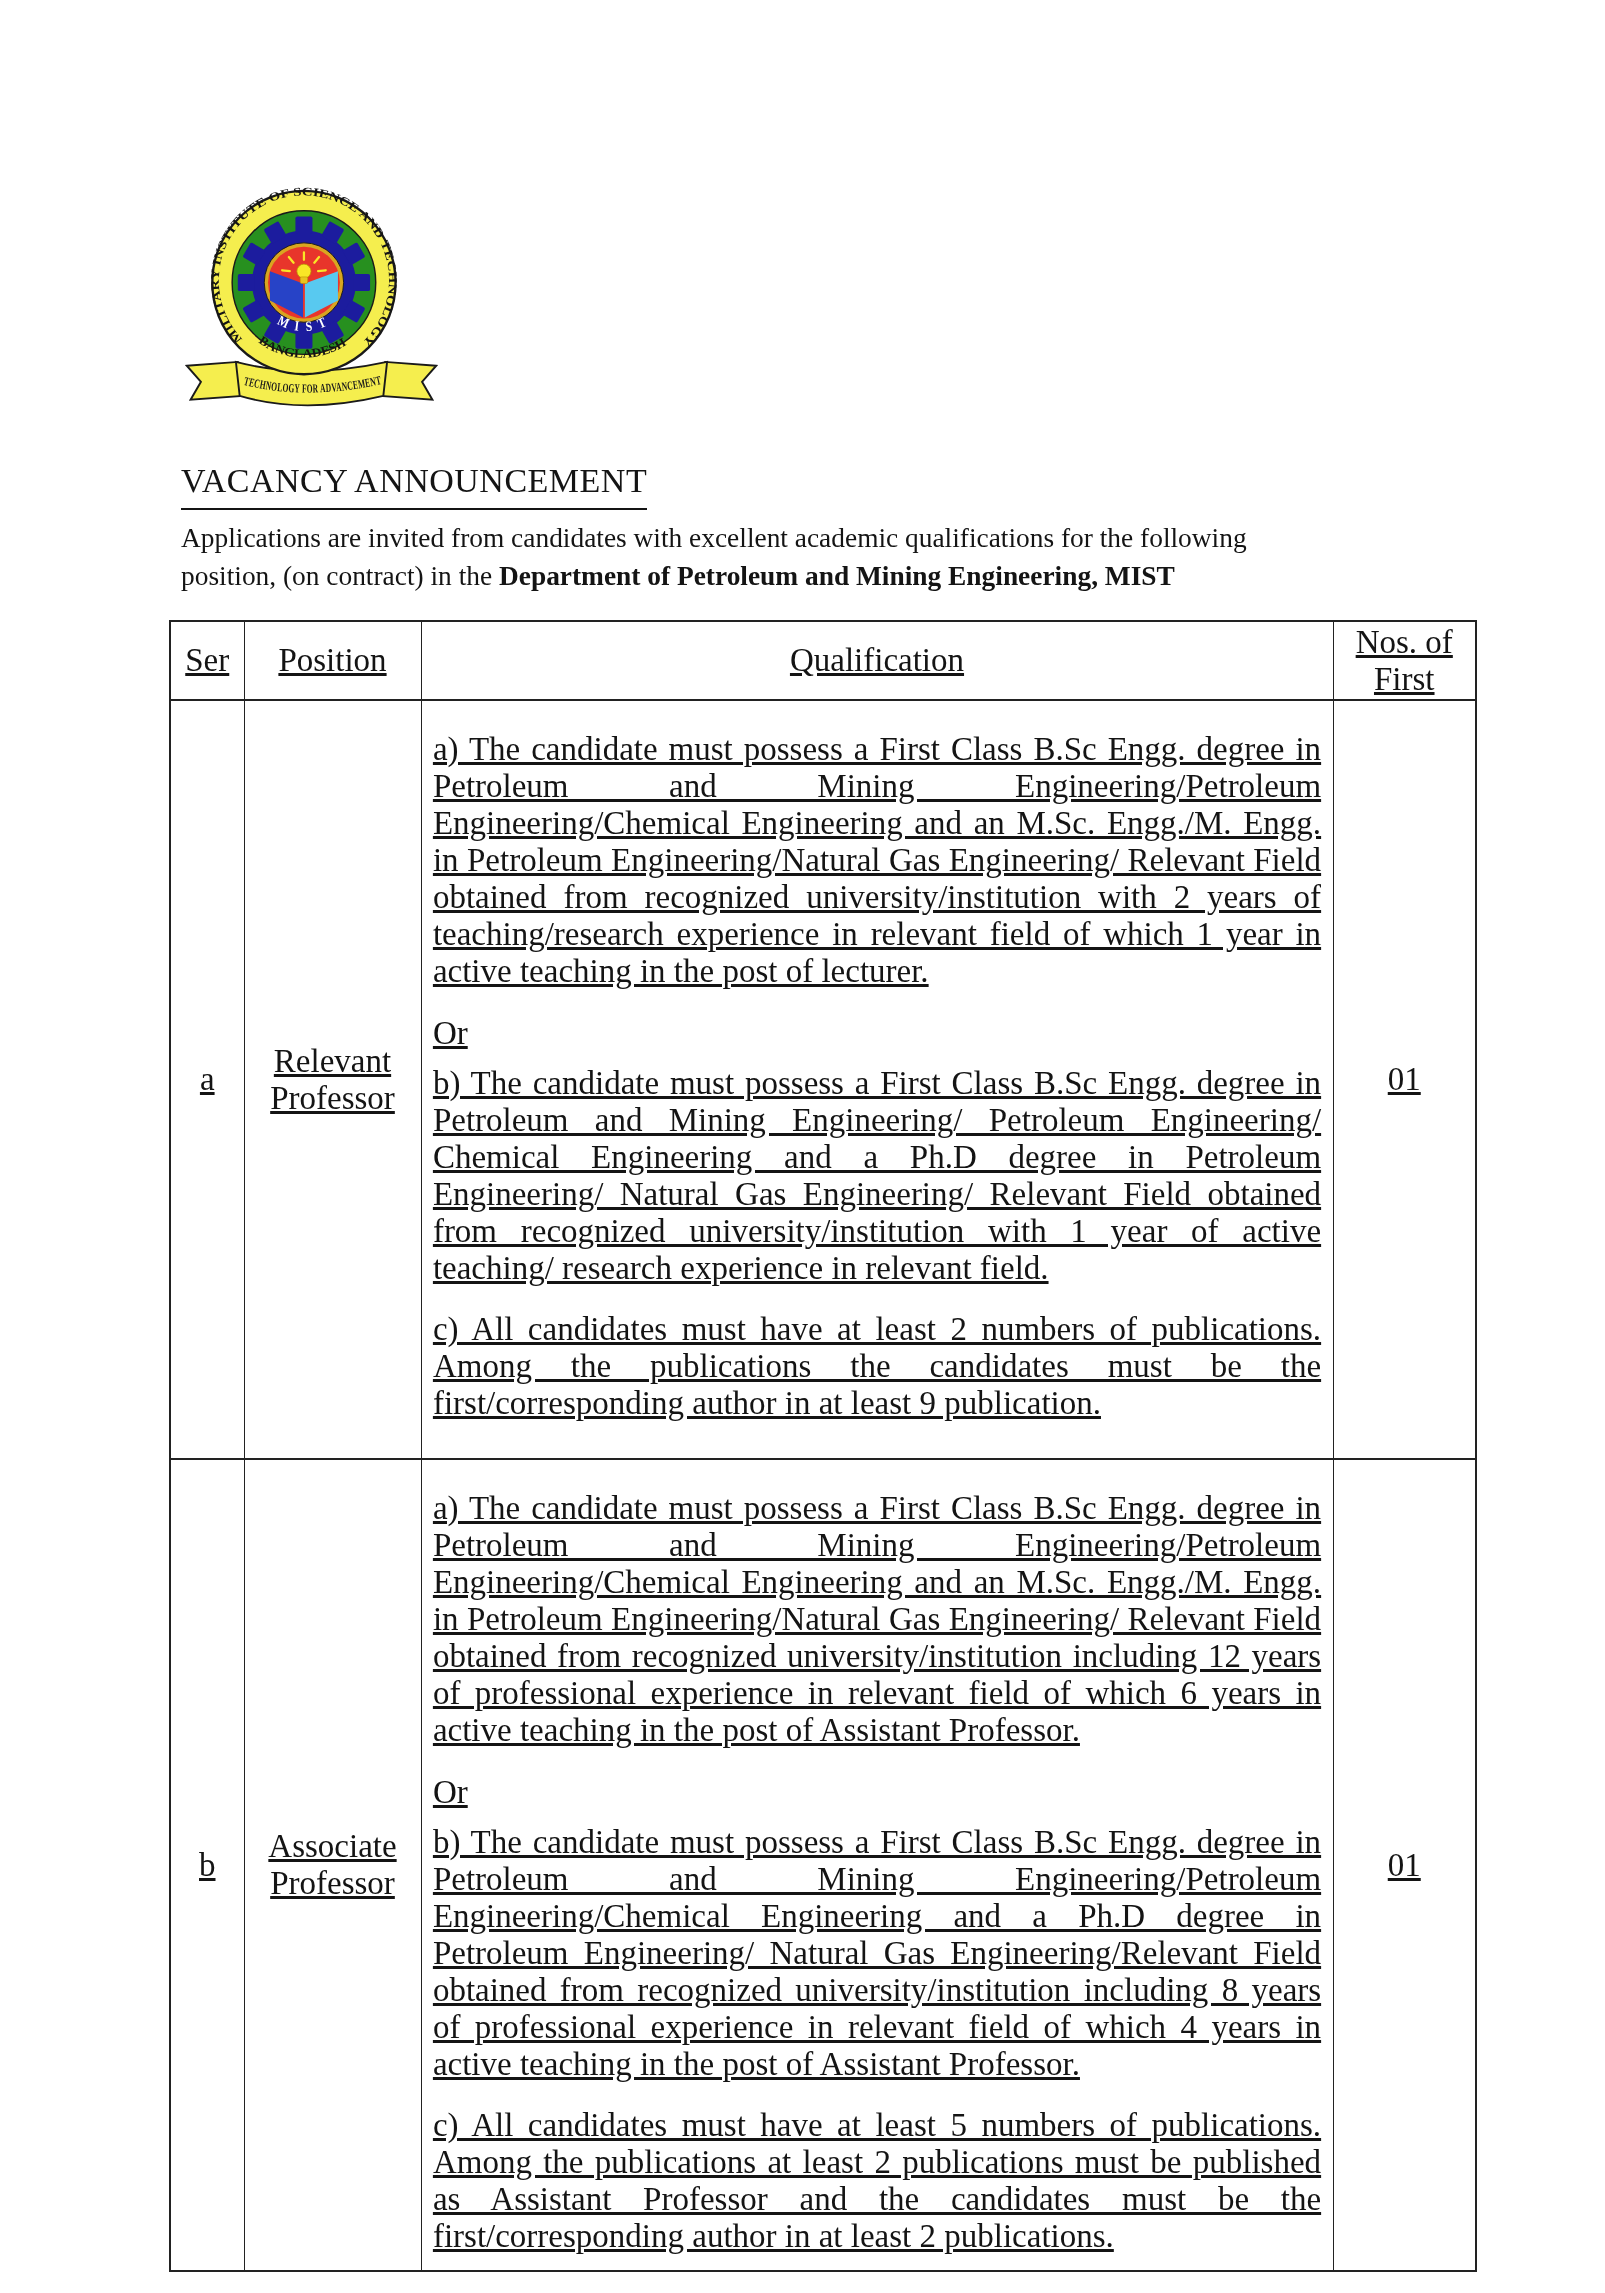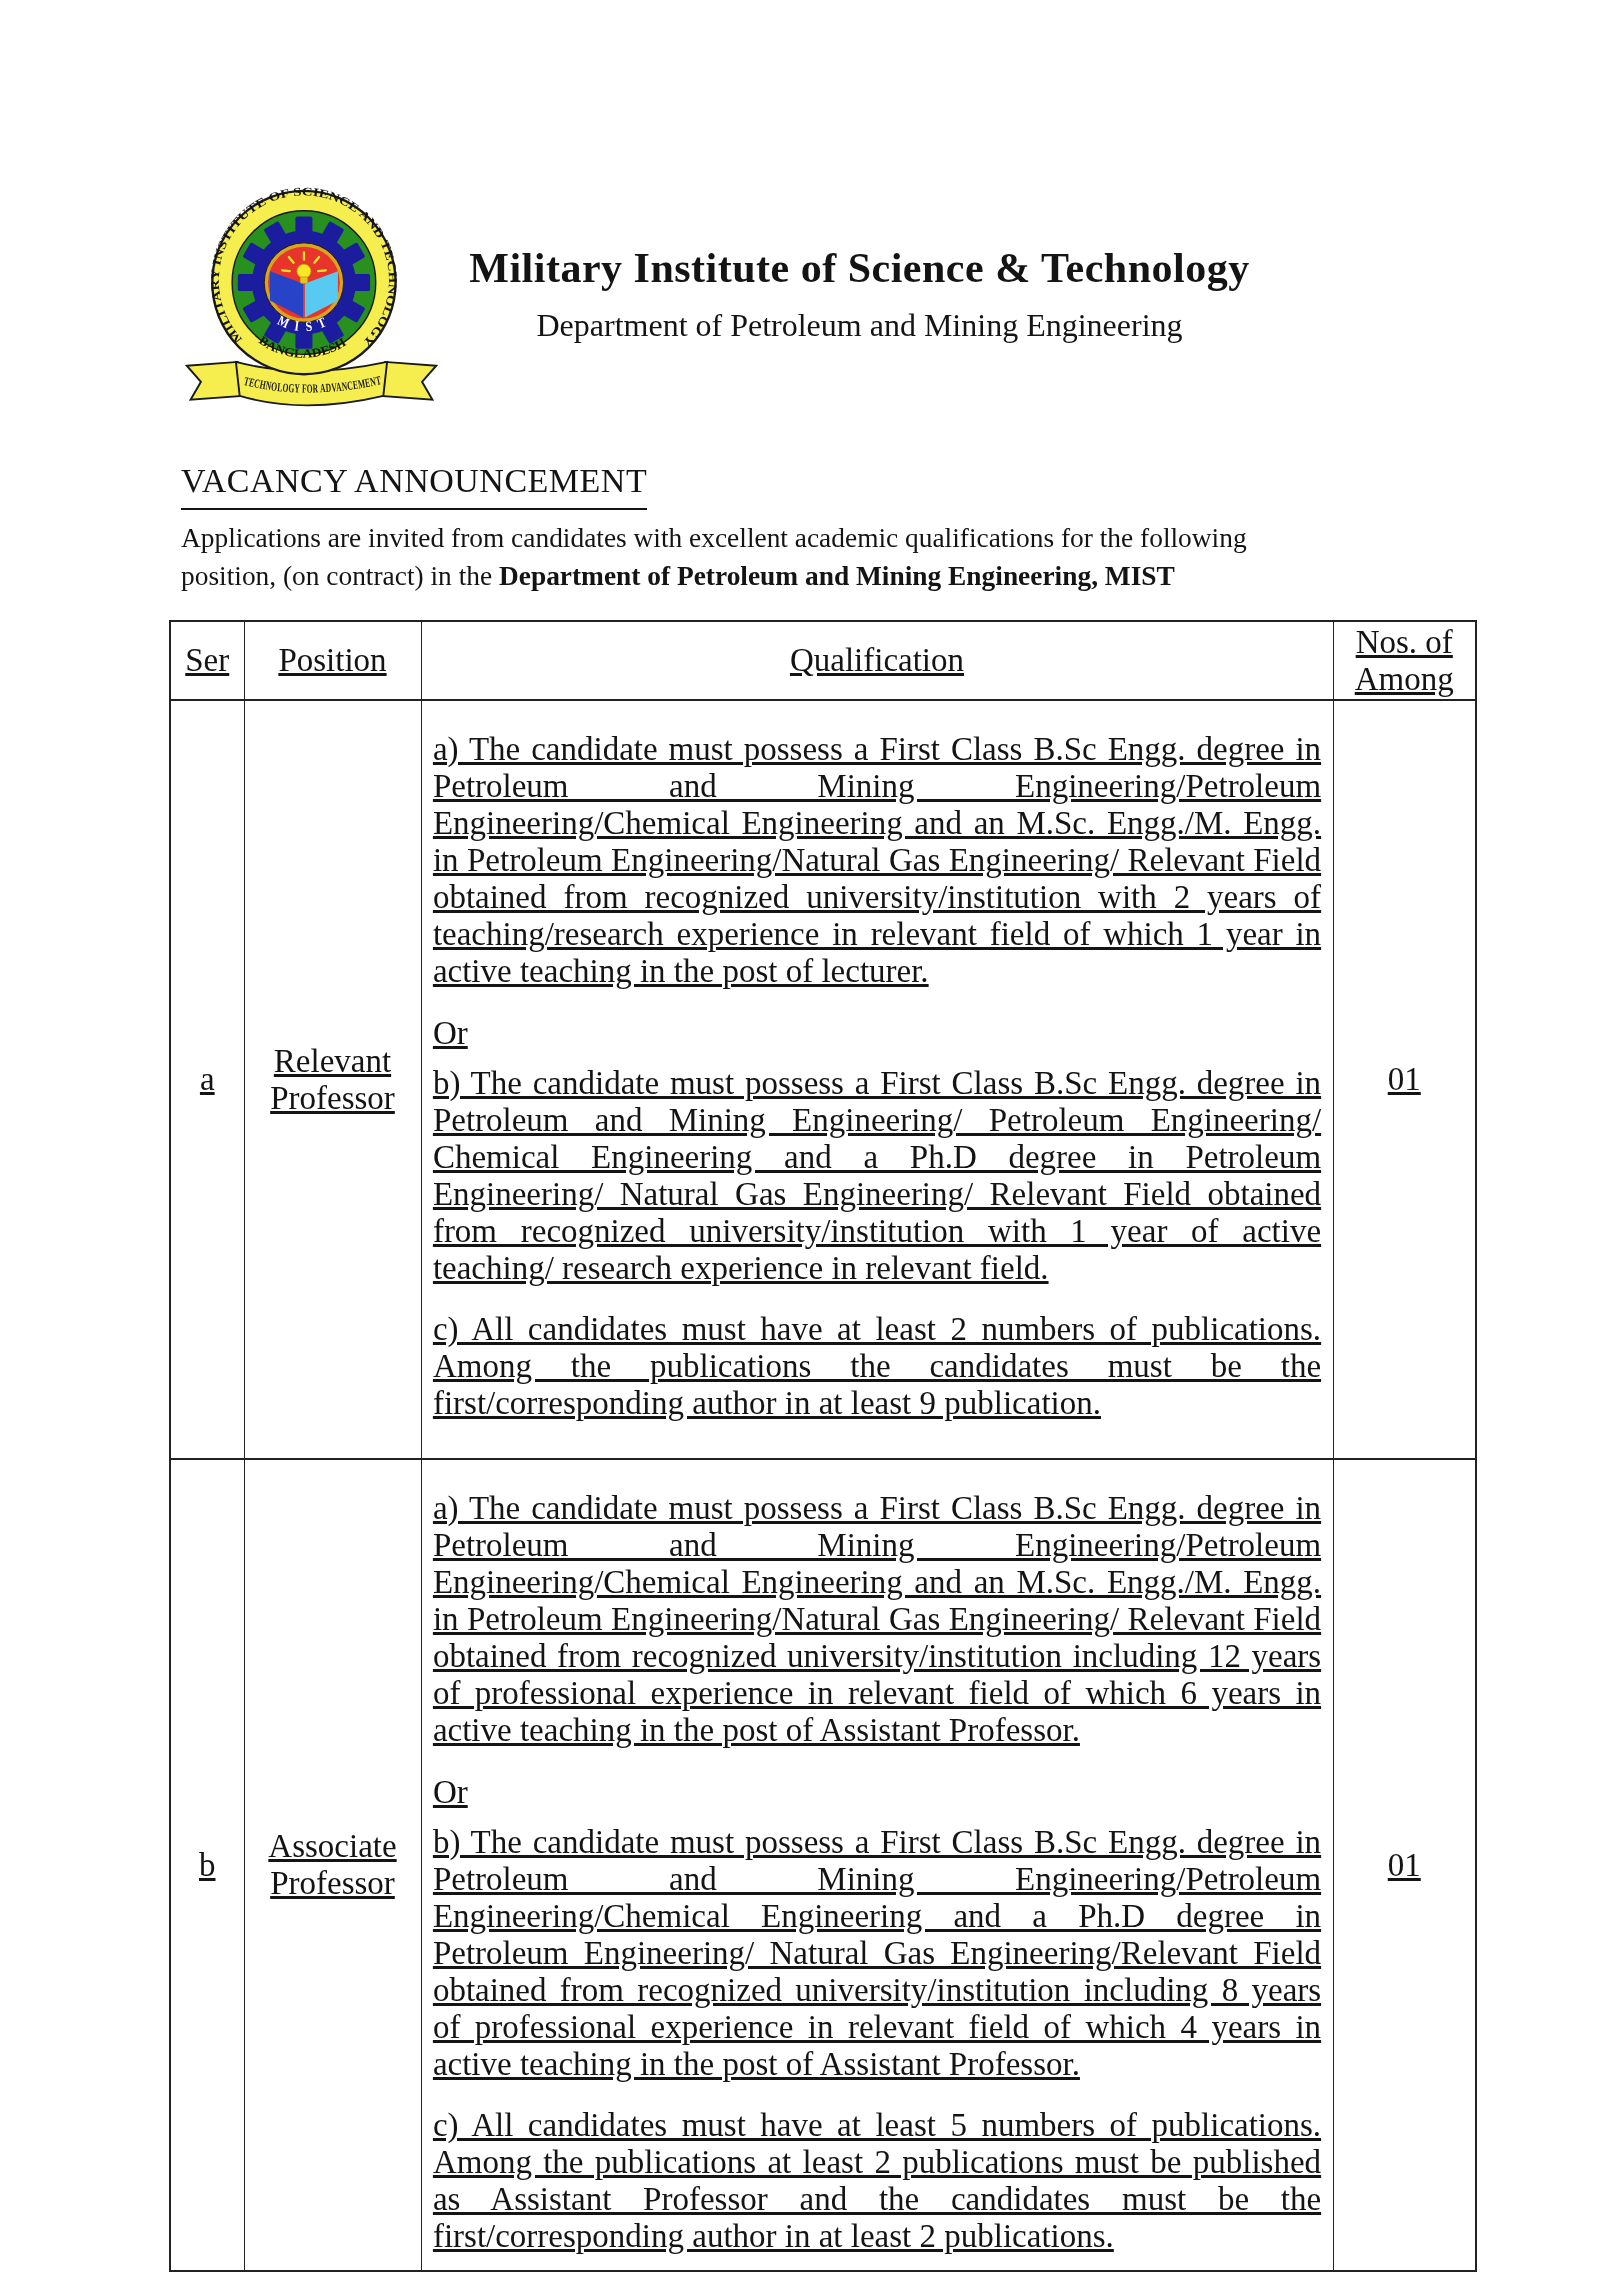--- a/index.html
+++ b/index.html
@@ -150,45 +150,41 @@
       <path d="M 128,68 L 128,76 M 112,73 L 117,79 M 144,73 L 139,79 M 105,87 L 113,88 M 151,87 L 143,88" stroke="#f9e626" stroke-width="2.4" fill="none" stroke-linecap="round"></path>
       <circle cx="128" cy="88" r="7.5" stroke="#b88a00" stroke-width="0.8" fill="#f9e626"></circle>
       <rect x="124" y="94" width="8" height="7" rx="1.5" fill="#e8c51e" stroke="#b88a00" stroke-width="0.6"></rect>
     </g>
 
     <text font-size="15" font-weight="bold" fill="#ffffff" letter-spacing="3">
       <textPath href="#mistPath" startOffset="4" textLength="58" lengthAdjust="spacingAndGlyphs">M I S T</textPath>
     </text>
   </svg>
 
-  <div class="header-text">
-    <div class="institute-title">Military Institute of Science &amp; Technology</div>
-    <div class="department-subtitle">Department of Petroleum and Mining Engineering</div>
-  </div>
 
   <div class="vacancy-heading">VACANCY ANNOUNCEMENT</div>
 
   <div class="intro">
     <span>Applications are invited from candidates with excellent academic qualifications for the following</span><br>
     <span>position, (on contract) in the </span><b>Department of Petroleum and Mining Engineering, MIST</b>
   </div>
 
   <table class="vacancy-table">
     <colgroup>
       <col class="c-ser">
         <col class="c-pos">
         <col class="c-qual">
         <col class="c-post">
     </colgroup>
     <thead>
       <tr>
         <th>Ser</th>
         <th>Position</th>
         <th>Qualification</th>
-        <th>Nos. of Among</th>
+        <th>Nos. of First</th>
       </tr>
     </thead>
     <tbody id="table-body">
     <tr>
       <td class="ser">a</td>
       <td class="pos">Relevant Professor</td>
       <td class="qual">
             <p>a) The candidate must possess a First Class B.Sc Engg. degree in Petroleum and Mining Engineering/Petroleum Engineering/Chemical Engineering and an M.Sc. Engg./M. Engg. in Petroleum Engineering/Natural Gas Engineering/ Relevant Field obtained from recognized university/institution with 2 years of teaching/research experience in relevant field of which 1 year in active teaching in the post of lecturer.</p>
             <p class="or">Or</p>
             <p>b) The candidate must possess a First Class B.Sc Engg. degree in Petroleum and Mining Engineering/ Petroleum Engineering/ Chemical Engineering and a Ph.D degree in Petroleum Engineering/ Natural Gas Engineering/ Relevant Field obtained from recognized university/institution with 1 year of active teaching/ research experience in relevant field.</p>

